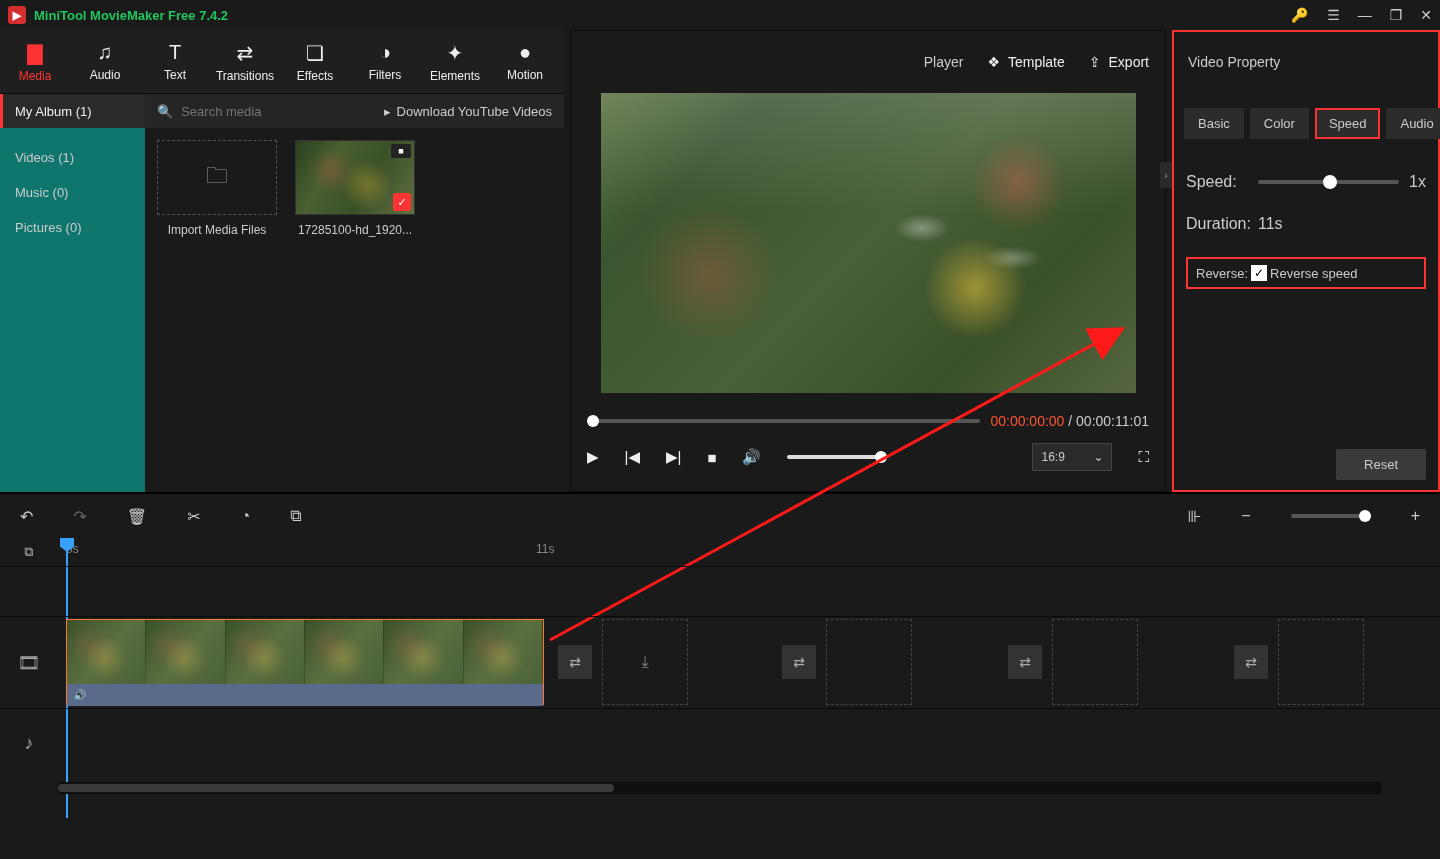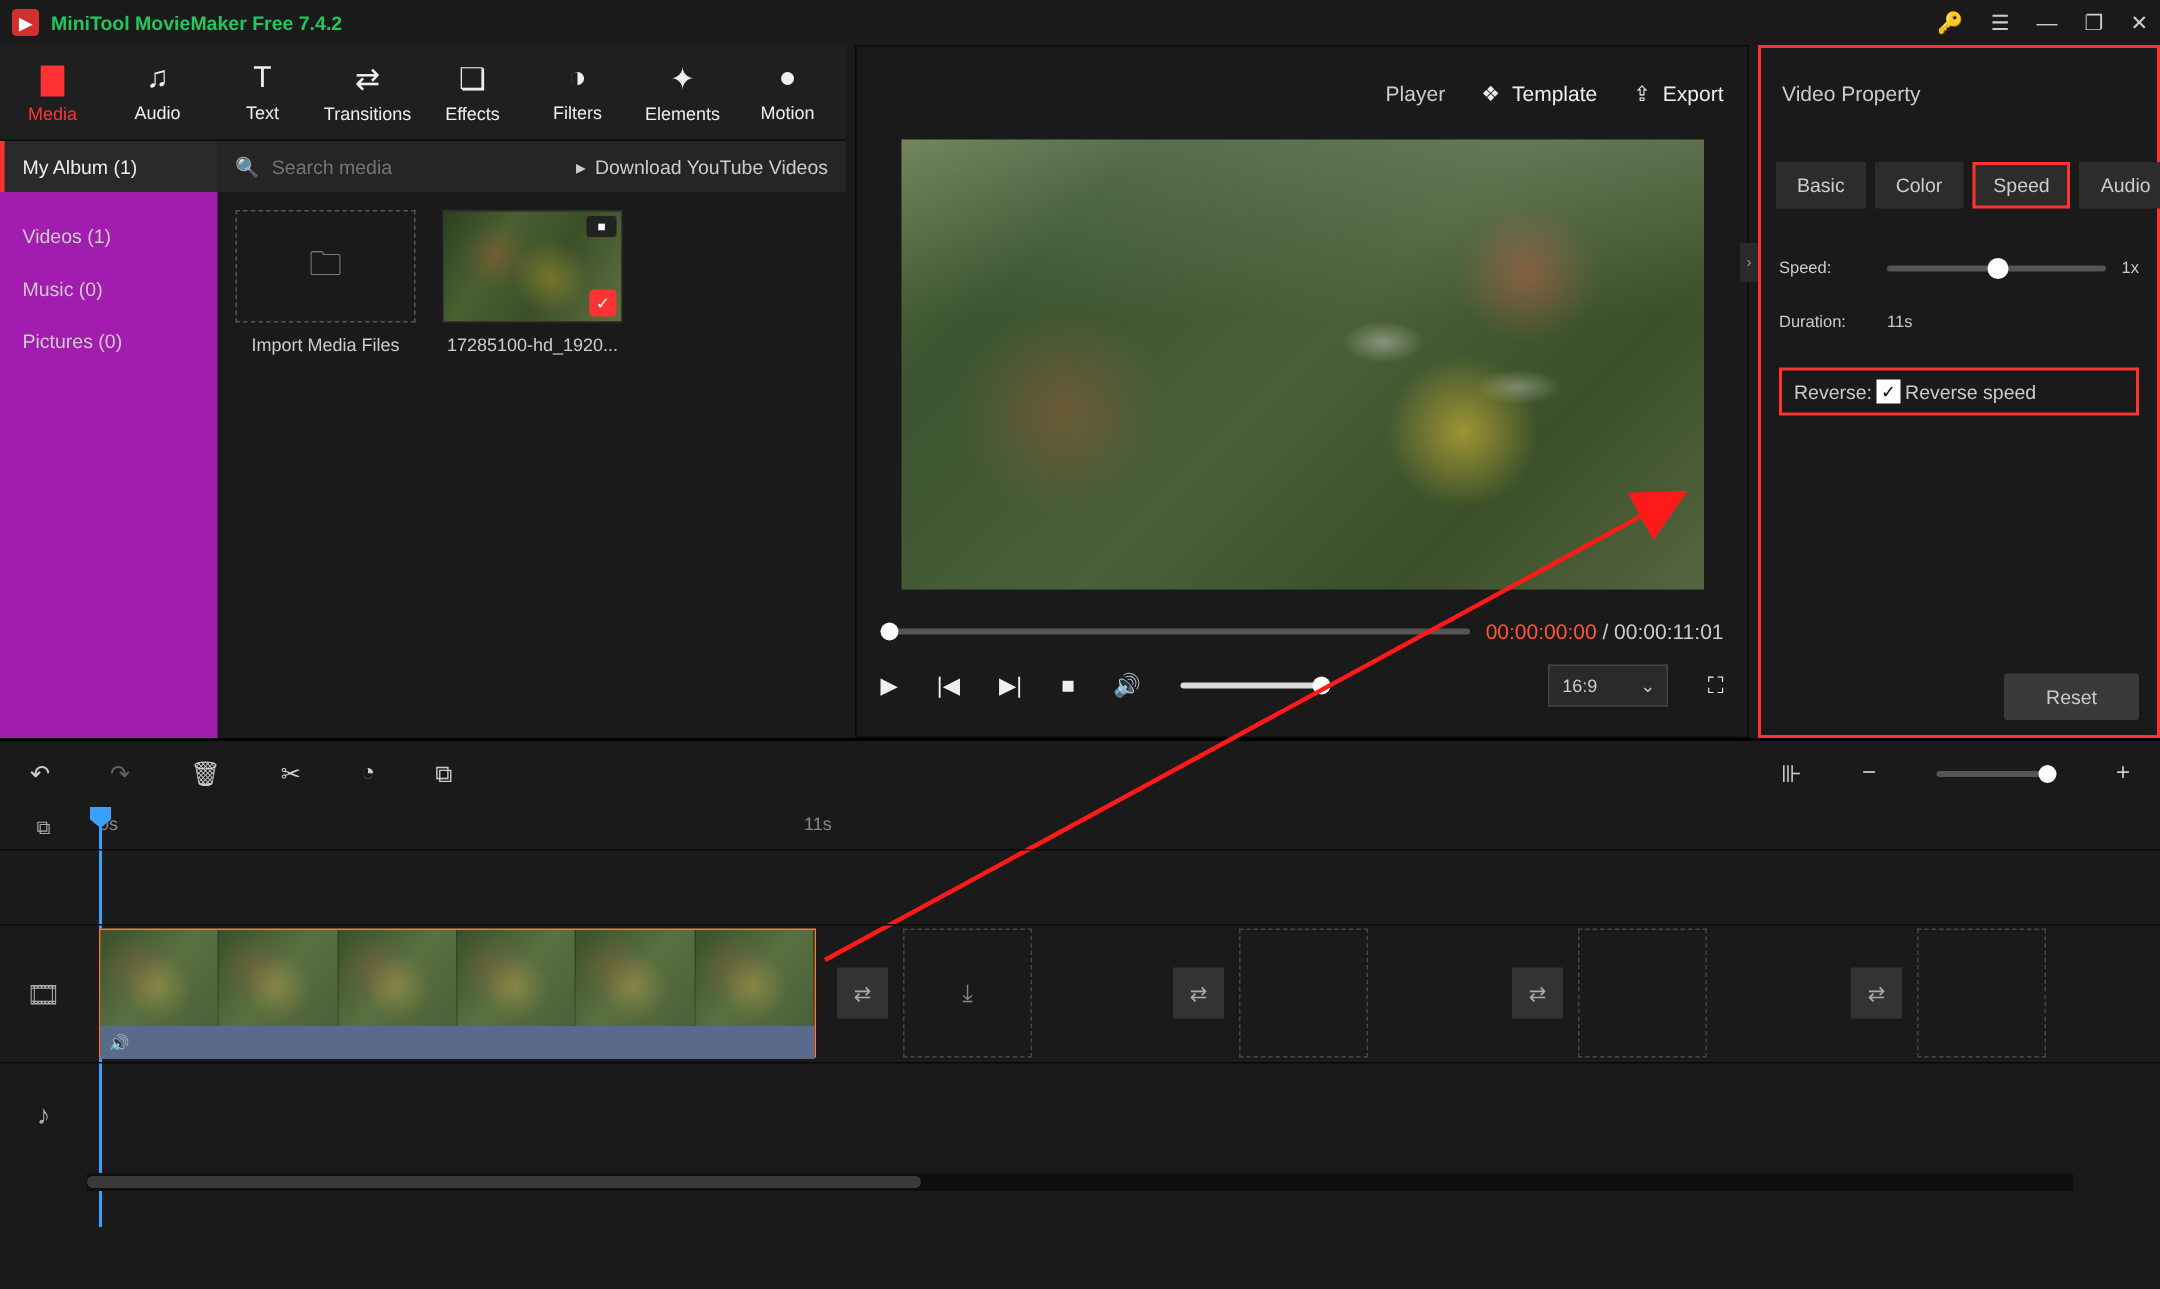--- a/index.html
+++ b/index.html
@@ -25,21 +25,21 @@
 
 
 .media-panel { width: 564px; background: #1a1a1a; display: flex; flex-direction: column; }
 .media-header { height: 34px; display: flex; }
 .album-tab { width: 145px; background: #2a2a2a; border-left: 3px solid #ff3333; display: flex; align-items: center; padding-left: 12px; color: #eee; font-size: 13px; }
 .media-search { flex: 1; display: flex; align-items: center; padding: 0 12px; background: #252525; gap: 8px; }
 .media-search .search-icon { color: #888; }
 .media-search input { background: transparent; border: none; color: #888; outline: none; flex: 1; font-size: 13px; }
 .media-search .yt-link { color: #ccc; font-size: 13px; display: flex; align-items: center; gap: 6px; }
 .media-body { display: flex; flex: 1; }
-.media-sidebar { width: 145px; background: #a21caf; padding: 12px 0; }
+.media-sidebar { width: 145px; background: #0f766e; padding: 12px 0; }
 .media-sidebar-item { padding: 10px 15px; color: #ccc; font-size: 13px; cursor: pointer; }
 .media-content { flex: 1; padding: 12px; display: flex; gap: 18px; align-items: flex-start; }
 .media-tile { width: 120px; display: flex; flex-direction: column; align-items: center; gap: 8px; }
 .import-box { width: 120px; height: 75px; border: 1px dashed #555; display: flex; align-items: center; justify-content: center; color: #999; font-size: 22px; }
 .clip-thumb { width: 120px; height: 75px; background: linear-gradient(120deg, #2a4020 0%, #4a6030 30%, #3a5028 60%, #607040 100%); position: relative; border: 1px solid #333; }
 .clip-thumb::before { content:""; position:absolute; inset:0; background: radial-gradient(circle at 60% 60%, rgba(255,200,50,0.3), transparent 30%), radial-gradient(circle at 30% 40%, rgba(200,90,60,0.3), transparent 25%);}
 .clip-thumb .cam-icon { position: absolute; top: 3px; right: 3px; width: 20px; height: 14px; background: #222; color: #fff; font-size: 9px; display: flex; align-items: center; justify-content: center; border-radius: 2px; }
 .clip-thumb .check-icon { position: absolute; bottom: 3px; right: 3px; width: 18px; height: 18px; background: #ff3333; color: #fff; font-size: 11px; display: flex; align-items: center; justify-content: center; border-radius: 3px; }
 .media-tile .tile-label { font-size: 12px; color: #ccc; text-align: center; max-width: 120px; overflow: hidden; text-overflow: ellipsis; white-space: nowrap; }
 
@@ -71,21 +71,21 @@
 .ratio-select { width: 80px; height: 28px; background: #2a2a2a; border: 1px solid #444; display: flex; align-items: center; justify-content: space-between; padding: 0 8px; font-size: 12px; color: #ccc; }
 .expand-handle { position: relative; }
 
 
 .prop-panel { width: 268px; background: #1a1a1a; border: 2px solid #ff3333; display: flex; flex-direction: column; position: relative; }
 .prop-header { height: 60px; display: flex; align-items: center; padding: 0 14px; color: #ccc; font-size: 14px; }
 .prop-tabs { display: flex; gap: 6px; padding: 16px 10px; }
 .prop-tab { padding: 8px 14px; background: #2c2c2c; color: #ccc; font-size: 13px; cursor: pointer; }
 .prop-tab.active { border: 2px solid #ff3333; padding: 6px 12px; }
 .prop-body { padding: 18px 12px; display: flex; flex-direction: column; gap: 24px; }
-.prop-row { display: flex; align-items: center; gap: 10px; font-size: 11px; }
+.prop-row { display: flex; align-items: center; gap: 10px; font-size: 16px; }
 .prop-row .plabel { width: 62px; color: #ccc; }
 .speed-slider { flex: 1; height: 4px; background: #555; position: relative; border-radius: 2px; }
 .speed-slider::after { content:""; position:absolute; left:46%; top:-5px; width:14px; height:14px; background:#fff; border-radius:50%; }
 .reverse-row { border: 2px solid #ff3333; padding: 6px 8px; display: flex; align-items: center; gap: 3px; }
 .reverse-row .checkbox { width: 16px; height: 16px; background: #fff; display: flex; align-items: center; justify-content: center; color: #000; font-size: 12px; }
 .reset-btn { position: absolute; bottom: 10px; right: 12px; padding: 8px 28px; background: #3a3a3a; color: #ccc; font-size: 13px; cursor: pointer; border-radius: 2px; }
 
 
 .timeline-area { height: 367px; background: #1a1a1a; display: flex; flex-direction: column; border-top: 2px solid #000; }
 .tl-toolbar { height: 44px; display: flex; align-items: center; padding: 0 20px; gap: 40px; }

